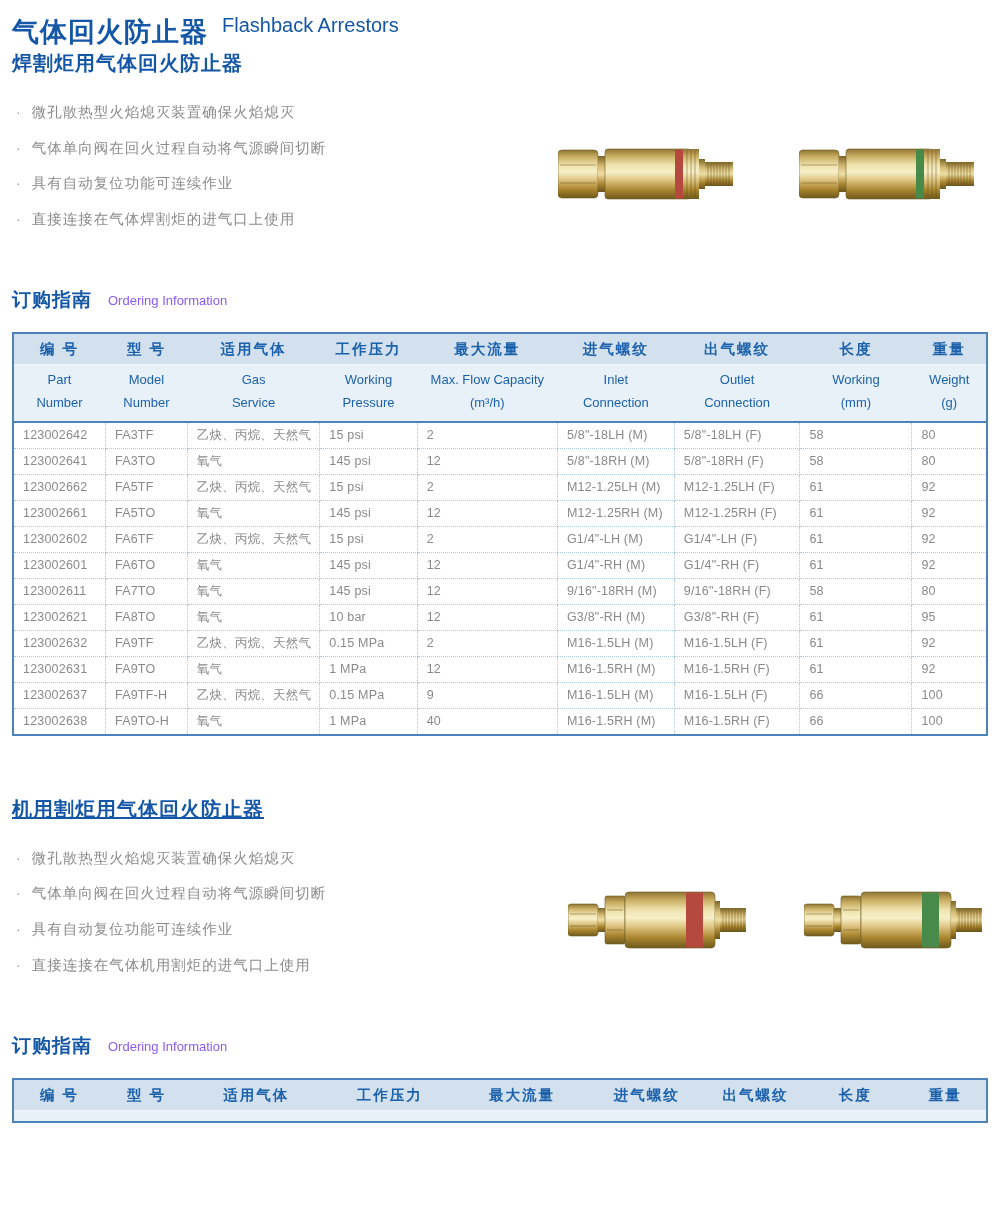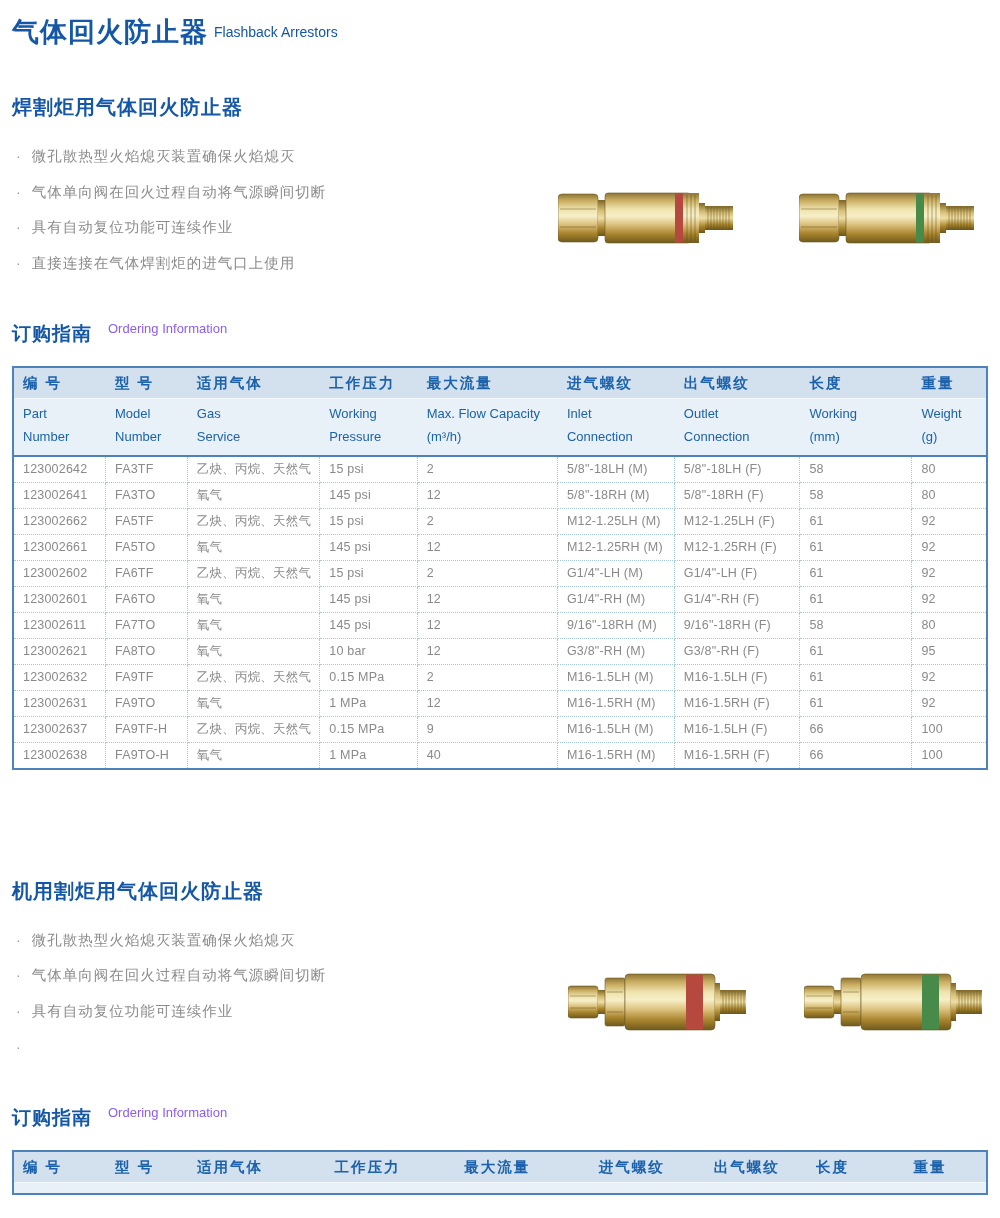--- a/index.html
+++ b/index.html
@@ -5,43 +5,43 @@
   * { margin:0; padding:0; box-sizing:border-box; }
   html,body { background:#ffffff; }
   body {
     width:1000px; min-height:1218px; margin:0 auto;
     font-family:"Liberation Sans","DejaVu Sans",sans-serif;
     color:#8a8a8a;
   }
   .page { padding:14px 12px 18px 12px; position:relative; }
 
   
-  .main-title-row { display:flex; align-items:center; gap:6px; }
+  .main-title-row { display:flex; align-items:flex-start; gap:14px; }
   .main-title-zh { font-size:27px; font-weight:bold; color:#1457a6; letter-spacing:1px; }
-  .main-title-en { font-size:14px; color:#1457a6; }
+  .main-title-en { font-size:20px; color:#1457a6; }
   .section-heading { font-size:20px; font-weight:bold; color:#1457a6; letter-spacing:1px; }
-  .sec1-heading { margin-top:44px; }
-  .sec2-heading { margin-top:108px; }
-
-  .ordering-row { display:flex; align-items:flex-start; gap:16px; margin-top:32px; }
+  .sec1-heading { }
+  .sec2-heading { margin-top:60px;text-decoration:underline; }
+
+  .ordering-row { display:flex; align-items:center; gap:16px; margin-top:42px; }
   .ordering-zh { font-size:19px; font-weight:bold; color:#1457a6; letter-spacing:1px; }
   .ordering-en { font-size:13px; color:#8b5cf6; }
 
   
   .feature-row { display:flex; margin-top:26px; }
   .bullets { list-style:none; flex:0 0 520px; }
   .bullets li { display:flex; align-items:flex-start; font-size:14.5px; color:#8b8b8b; margin-bottom:16px; letter-spacing:1px; }
   .bullets li .dot { color:#9a9a9a; margin:0 10px 0 4px; font-size:14px; line-height:1.4; }
   .images { flex:1; display:flex; align-items:center; justify-content:space-between; padding:0 14px 0 26px; }
   .sec2 .images { padding:0 4px 0 36px; }
   .prod { display:flex; align-items:center; }
 
   
   table { width:976px; border-collapse:collapse; border:2px solid #4c83ba; table-layout:fixed; margin-top:19px; }
-  thead th { text-align:left; color:#1b61ab; padding:4px 9px; font-weight:normal; vertical-align:top; }
+  thead th { text-align:center; color:#1b61ab; padding:4px 9px; font-weight:normal; vertical-align:top; }
   thead tr.zh th { background:#d3e1ee; font-size:14.5px; font-weight:bold; letter-spacing:2px; border-bottom:1px solid #f3f8fc; padding-top:6px; padding-bottom:5px; }
   thead tr.en th { background:#e9f1f8; font-size:13px; border-bottom:2px solid #4c83ba; padding-bottom:6px; }
   thead tr.en th div { line-height:1.75; }
   tbody td { color:#8a8a8a; font-size:12.5px; padding:4px 9px; background:#ffffff; letter-spacing:0.2px; overflow:hidden; white-space:nowrap; }
   tbody td:not(:last-child), thead th:not(:last-child) { border-right:1px dotted #a8c9e2; }
   thead th:not(:last-child) { border-right-color:transparent; }
   tbody tr:not(:last-child) td { border-bottom:1px dotted #a8c9e2; }
   .t1 tbody tr { height:24px; }
 
   
@@ -379,20 +379,21 @@
           <li>
             <span class="dot">·</span>
             <span>气体单向阀在回火过程自动将气源瞬间切断</span>
           </li>
           <li>
             <span class="dot">·</span>
             <span>具有自动复位功能可连续作业</span>
           </li>
           <li>
             <span class="dot">·</span>
+            <span>直接连接在气体机用割炬的进气口上使用</span>
           </li>
         </ul>
       <div class="images">
         <div class="prod">
             <svg width="180" height="72" viewBox="0 0 180 72">
               <defs>
                 <linearGradient id="gB3" x1="0" y1="0" x2="0" y2="1">
                   <stop offset="0" stop-color="#8f7434"></stop>
                   <stop offset="0.14" stop-color="#c9ad62"></stop>
                   <stop offset="0.32" stop-color="#efe3ae"></stop>

